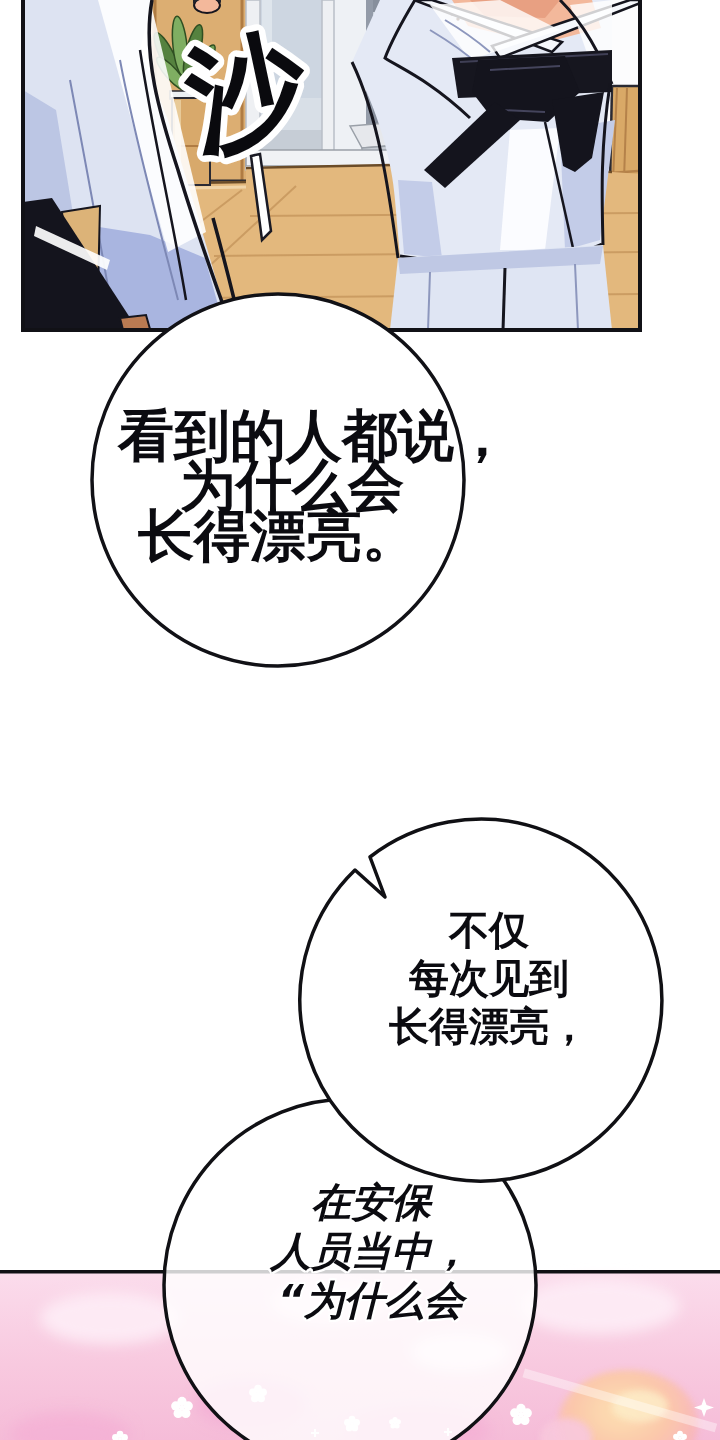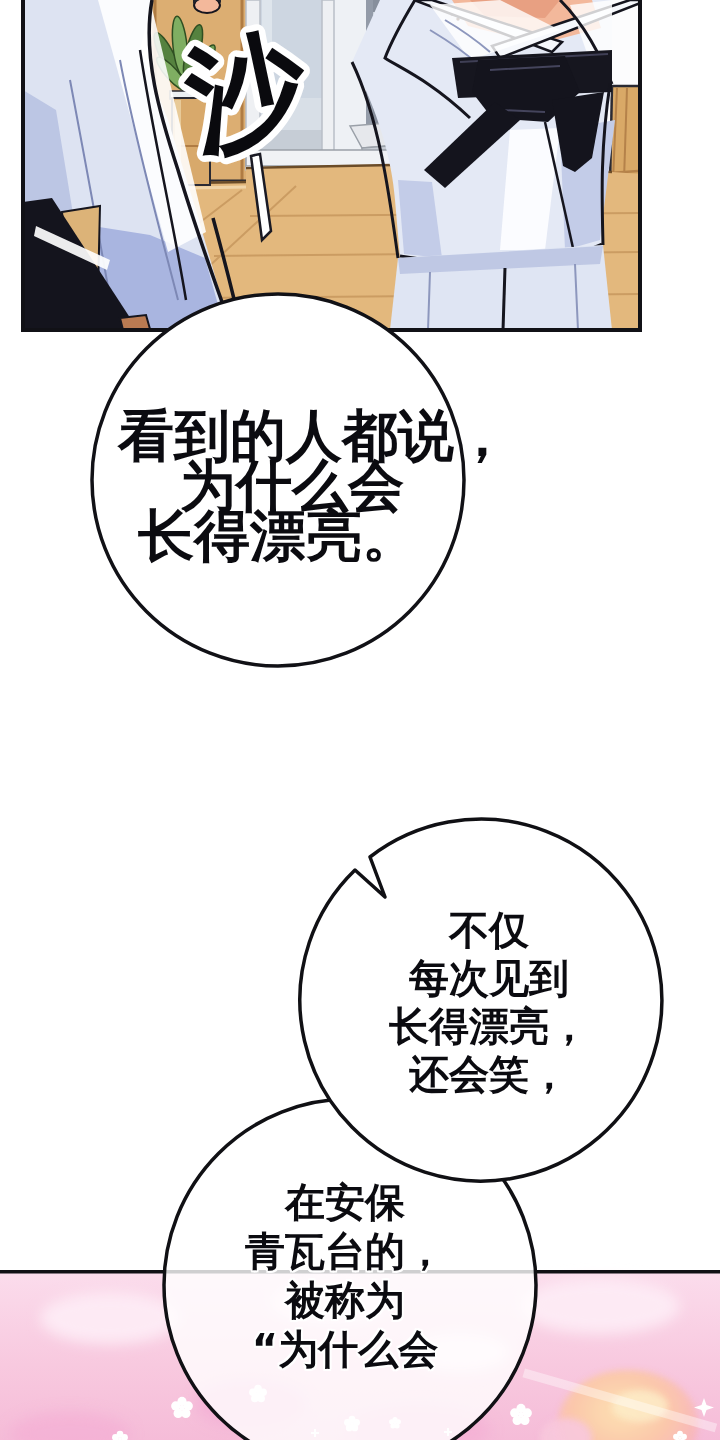--- a/index.html
+++ b/index.html
@@ -4,23 +4,23 @@
 <style>
   html,body{margin:0;padding:0;background:#ffffff;}
   .stage{position:relative;width:720px;height:1440px;overflow:hidden;background:#fff;
          font-family:"DejaVu Sans",sans-serif;}
   .stage svg{position:absolute;left:0;top:0;}
   .btxt{position:absolute;text-align:center;font-weight:700;color:#0b0b10;
         font-family:"DejaVu Sans",sans-serif;white-space:nowrap;}
   .b1{left:118px;top:411px;width:320px;font-size:56px;line-height:50px;}
   .b1 .l2{padding-left:28px;}
   .b2{left:329px;top:906px;width:320px;font-size:40px;line-height:48px;text-align:center;}
-  .b3{left:185px;top:1178px;width:320px;font-size:40px;line-height:49px;
+  .b3{left:211px;top:1178px;width:320px;font-size:40px;line-height:49px;
       text-shadow:2px 0 0 #fff,-2px 0 0 #fff,0 2px 0 #fff,0 -2px 0 #fff,
-                  1.6px 1.6px 0 #fff,-1.6px 1.6px 0 #fff,1.6px -1.6px 0 #fff,-1.6px -1.6px 0 #fff;}
+                  1.6px 1.6px 0 #fff,-1.6px 1.6px 0 #fff,1.6px -1.6px 0 #fff,-1.6px -1.6px 0 #fff;font-style:italic;}
 </style>
 </head>
 <body>
 
 <div class="stage">
 <svg width="720" height="1440" viewBox="0 0 720 1440">
   <defs>
     <clipPath id="panelClip">
           <rect x="23" y="0" width="617" height="330"></rect>
         </clipPath>
@@ -243,22 +243,20 @@
 <div class="btxt b1">
   <div class="l1">看到的人都说，</div>
   <div class="l2">为什么会</div>
   <div class="l3">长得漂亮。</div>
 </div>
 
 <div class="btxt b2">
   <div>不仅</div>
   <div>每次见到</div>
   <div>长得漂亮，</div>
-  <div>还会笑，</div>
 </div>
 
 <div class="btxt b3">
   <div>在安保</div>
-  <div>青瓦台的，</div>
-  <div>被称为</div>
+  <div>人员当中，</div>
   <div>“为什么会</div>
 </div>
 </div>
 
 </body></html>

